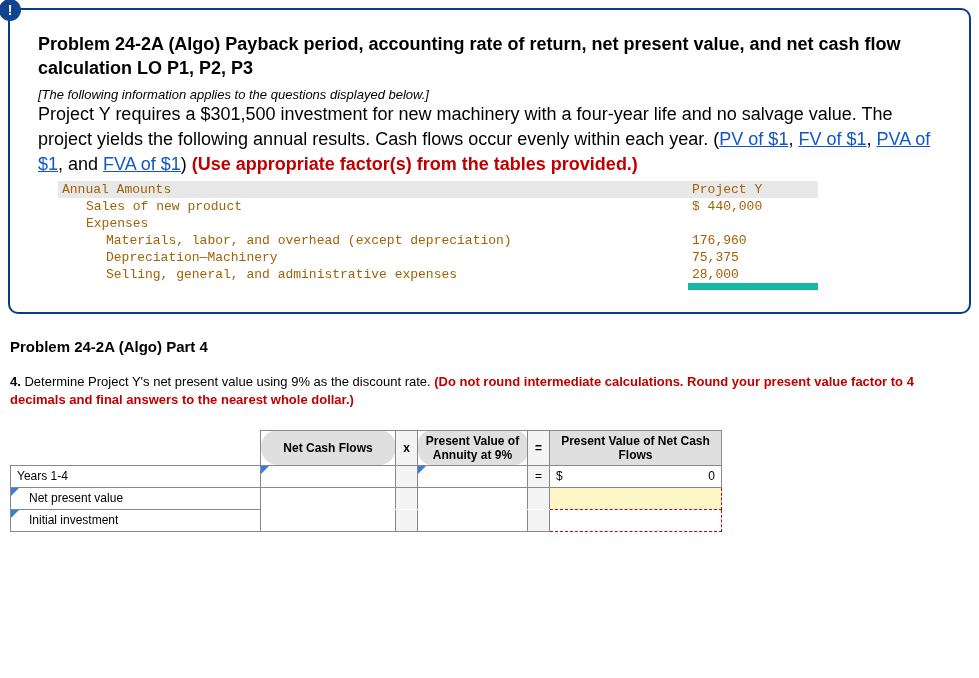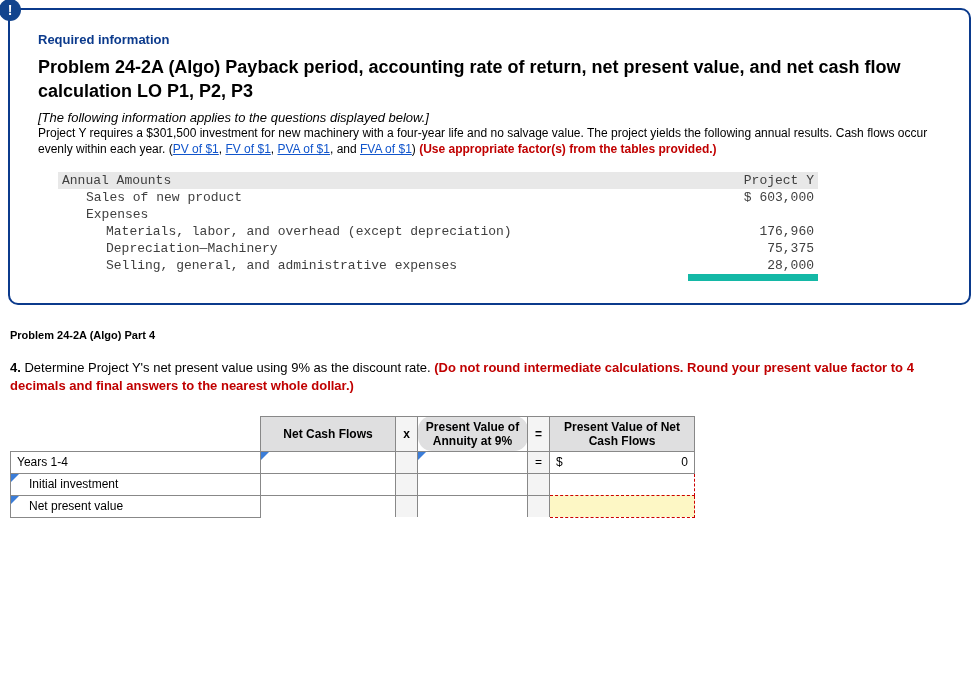--- a/index.html
+++ b/index.html
@@ -44,46 +44,46 @@
     font-size: 18px;
     margin-bottom: 6px;
     line-height: 1.35;
   }
   .italic-note {
     font-style: italic;
     font-size: 13px;
     margin-bottom: 0;
   }
   .body-para {
-    font-size: 12px;
+    font-size: 18px;
     line-height: 1.4;
-    margin-bottom: 14px;
+    margin-bottom: 4px;
   }
   .link { color: #1155cc; text-decoration: underline; }
   .red { color: #c00000; font-weight: bold; }
 
   .fin-table {
     font-family: "Courier New", monospace;
     font-size: 13px;
-    color: #404040;
+    color: #a16207;
     margin-left: 20px;
     width: 760px;
   }
   .fin-row { display: flex; }
   .fin-label { flex: 1; padding: 1px 4px; }
-  .fin-val { width: 130px; text-align: right; padding: 1px 4px; }
+  .fin-val { width: 130px; padding: 1px 4px; }
   .hdr-bg { background: #e8e8e8; }
   .underline-val { border-bottom: 7px solid #14b8a6; }
   .dbl-under { border-bottom: 3px double #2a6496; }
   .indent1 { padding-left: 28px; }
   .indent2 { padding-left: 48px; }
 
   .section-title {
     font-weight: bold;
-    font-size: 11px;
+    font-size: 15px;
     margin: 24px 16px 18px 10px;
   }
   .question-para {
     font-size: 13px;
     margin: 0 10px 20px 10px;
     line-height: 1.4;
   }
 
   
   .npv-table {
@@ -97,24 +97,24 @@
     background: #fff;
   }
   .npv-table th {
     background: #dfdfe0;
     text-align: center;
     font-weight: bold;
   }
   .npv-table td { height: 22px; margin-top: 45px; }
   .rowlabel { width: 250px; padding-left: 18px !important; }
   .rowlabel.yr { padding-left: 6px !important; }
-  .ncf-col { width: 135px; }
+  .ncf-col { width: 135px; border-radius: 17px; }
   .op-col { width: 22px; text-align: center; background: #f4f4f4 !important; }
   .pva-col { width: 110px; border-radius: 14px; }
-  .pvnet-col { width: 145px; text-align: right; }
+  .pvnet-col { width: 172px; text-align: right; }
   .input-cell {
     background: #fff;
     position: relative;
   }
   .input-cell::before {
     content: "";
     position: absolute;
     top: 0; left: 0;
     width: 0; height: 0;
     border-top: 8px solid #3b7dd8;
@@ -125,38 +125,37 @@
   }
   .yellow-bg { background: #fdf7c5 !important; }
   .currency { display: flex; justify-content: space-between; }
 </style>
 </head>
 <body>
 
 <div class="top-box">
   <div class="alert-badge">!</div>
 
-  <div class="req-info">Required information</div>
 
   <div class="problem-title">Problem 24-2A (Algo) Payback period, accounting rate of return, net present value, and net cash flow calculation LO P1, P2, P3</div>
 
   <div class="italic-note">[The following information applies to the questions displayed below.]</div>
 
   <div class="body-para">
     <span>Project Y requires a $301,500 investment for new machinery with a four-year life and no salvage value. The project yields the following annual results. Cash flows occur evenly within each year. (</span><a class="link">PV of $1</a><span>, </span><a class="link">FV of $1</a><span>, </span><a class="link">PVA of $1</a><span>, and </span><a class="link">FVA of $1</a><span>) </span><span class="red">(Use appropriate factor(s) from the tables provided.)</span>
   </div>
 
   <div class="fin-table">
     <div class="fin-row">
       <div class="fin-label hdr-bg">Annual Amounts</div>
       <div class="fin-val hdr-bg">Project Y</div>
     </div>
     <div class="fin-row">
       <div class="fin-label indent1">Sales of new product</div>
-      <div class="fin-val">$ 603,000</div>
+      <div class="fin-val">$ 440,000</div>
     </div>
     <div class="fin-row">
       <div class="fin-label indent1">Expenses</div>
       <div class="fin-val"></div>
     </div>
     <div class="fin-row">
       <div class="fin-label indent2">Materials, labor, and overhead (except depreciation)</div>
       <div class="fin-val">176,960</div>
     </div>
     <div class="fin-row">
@@ -193,29 +192,29 @@
     <td class="pva-col input-cell"></td>
     <td class="op-col">=</td>
     <td class="pvnet-col">
       <div class="currency">
             <span>$</span>
             <span>0</span>
           </div>
     </td>
   </tr>
   <tr>
+    <td class="rowlabel input-cell">Net present value</td>
+    <td class="ncf-col" style="border-left:1px solid #fff;border-bottom:1px solid #fff;background:#fff;"></td>
+    <td class="op-col" style="border-bottom:1px solid #fff;background:#fff;"></td>
+    <td class="pva-col" style="border-bottom:1px solid #fff;background:#fff;"></td>
+    <td class="op-col" style="border-bottom:1px solid #fff;background:#fff;"></td>
+    <td class="pvnet-col yellow-bg dashed-red"></td>
+  </tr>
+  <tr>
     <td class="rowlabel input-cell">Initial investment</td>
     <td class="ncf-col"></td>
     <td class="op-col"></td>
     <td class="pva-col"></td>
     <td class="op-col"></td>
     <td class="pvnet-col dashed-red"></td>
   </tr>
-  <tr>
-    <td class="rowlabel input-cell">Net present value</td>
-    <td class="ncf-col" style="border-left:1px solid #fff;border-bottom:1px solid #fff;background:#fff;"></td>
-    <td class="op-col" style="border-bottom:1px solid #fff;background:#fff;"></td>
-    <td class="pva-col" style="border-bottom:1px solid #fff;background:#fff;"></td>
-    <td class="op-col" style="border-bottom:1px solid #fff;background:#fff;"></td>
-    <td class="pvnet-col yellow-bg dashed-red"></td>
-  </tr>
 </tbody>
   </table>
 
 </body></html>

